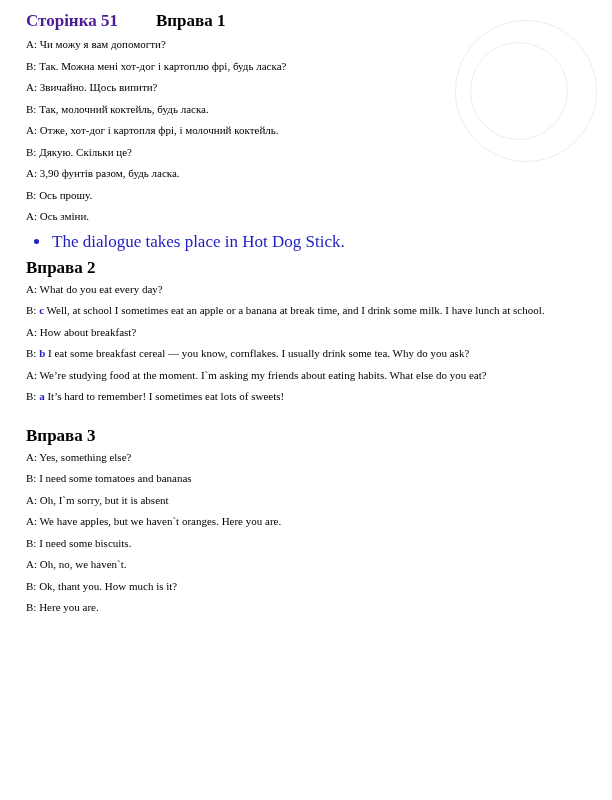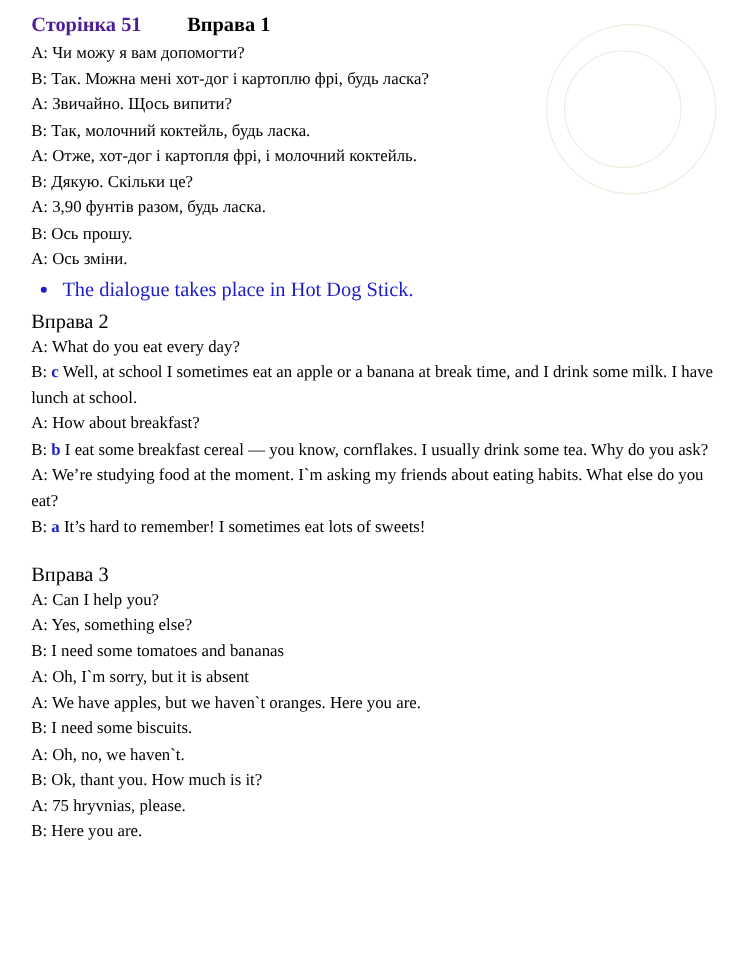--- a/index.html
+++ b/index.html
@@ -42,27 +42,27 @@
     line-height: 22px;
     color: #000;
   }
   .head-line .page-num {
     color: #4c1d95;
   }
   .head-line .ex-title {
     margin-left: 38px;
   }
   .line {
-    font-size: 14px;
+    font-size: 11px;
     line-height: 21.5px;
     margin: 0;
     white-space: normal;
   }
   .exercise-title {
-    font-weight: normal;
+    font-weight: bold;
     font-size: 17px;
     line-height: 23px;
     margin: 2px 0 0 0;
   }
   .bullet-line {
     color: #1c1cc8;
     font-size: 17px;
     line-height: 24px;
     margin: 2px 0 1px 0;
     padding-left: 26px;
@@ -143,26 +143,24 @@
       <p class="line">
         <span>B: </span><span class="blue-bold">a</span><span class="blue"> It’s hard to remember! I sometimes eat lots of sweets!</span>
       </p>
     </div>
 
     <div class="gap"></div>
 
     <div class="exercise-title">Вправа 3</div>
 
     <div class="block">
-      <p class="line">A: Can I help you?</p>
       <p class="line">A: Yes, something else?</p>
       <p class="line">B: I need some tomatoes and bananas</p>
       <p class="line">A: Oh, I`m sorry, but it is absent</p>
       <p class="line">A: We have apples, but we haven`t oranges. Here you are.</p>
       <p class="line">B: I need some biscuits.</p>
       <p class="line">A: Oh, no, we haven`t.</p>
       <p class="line">B: Ok, thant you. How much is it?</p>
-      <p class="line">A: 75 hryvnias, please.</p>
       <p class="line">B: Here you are.</p>
     </div>
 
   </div>
 </div>
 
 </body></html>

